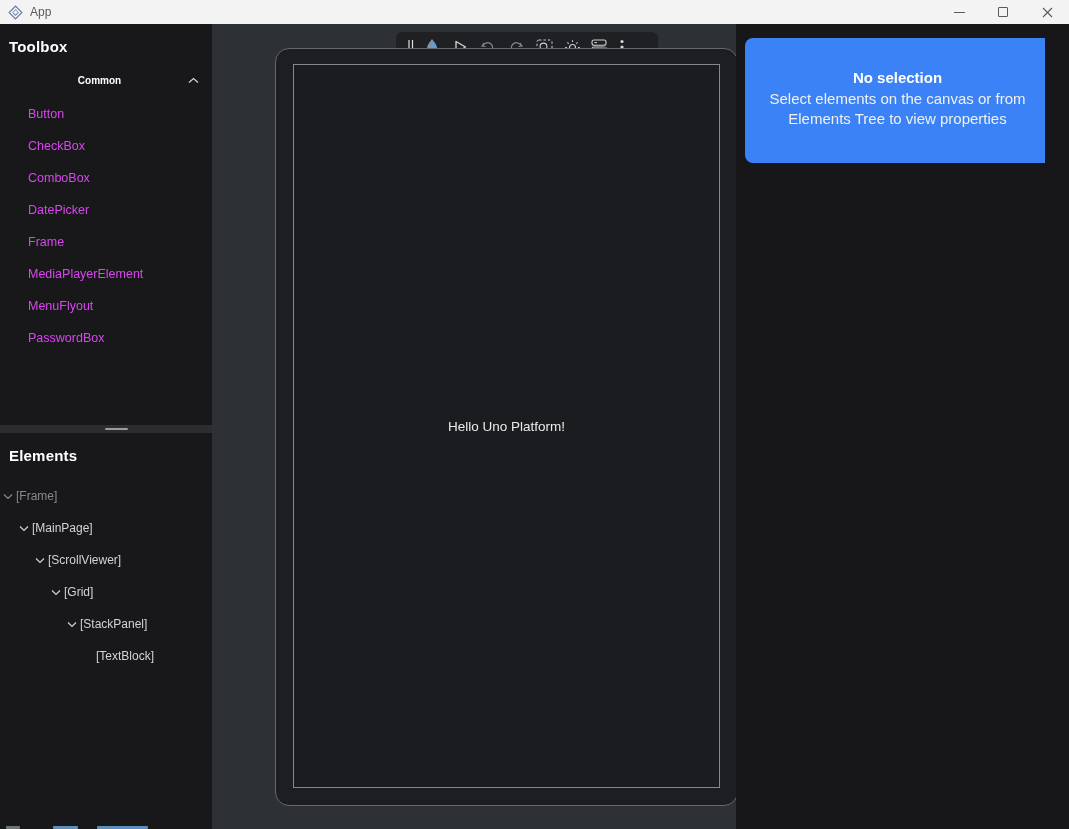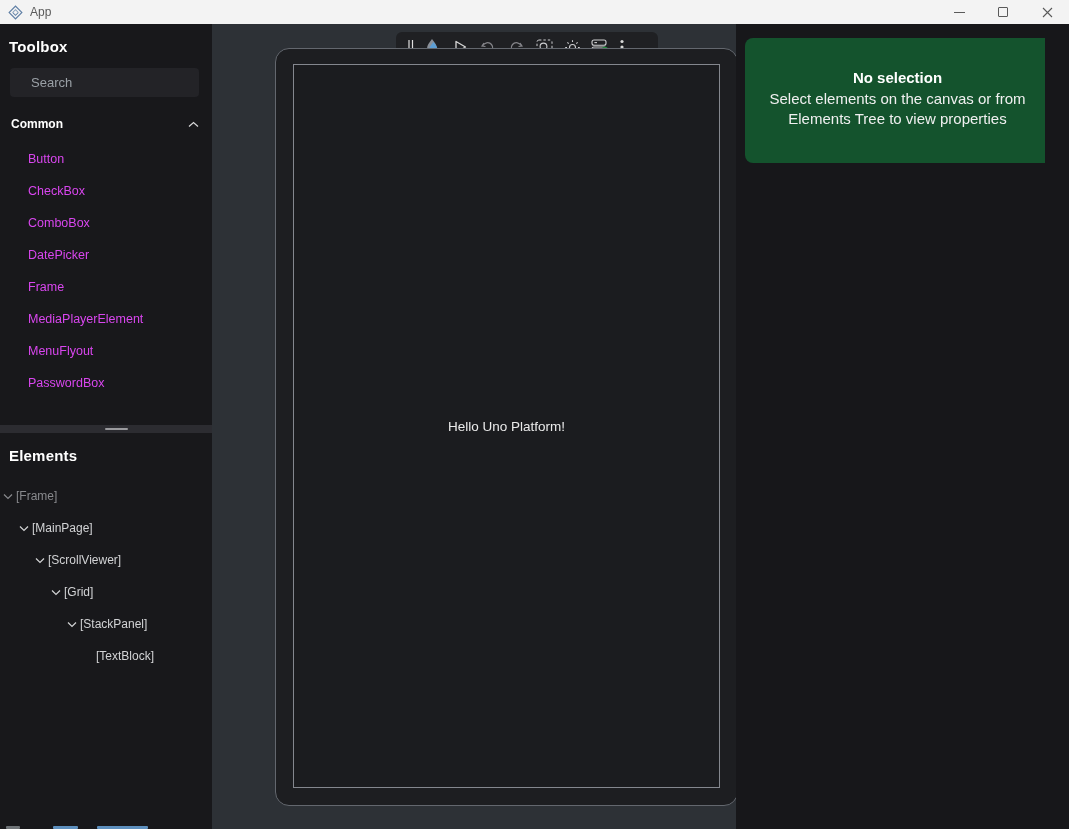--- a/index.html
+++ b/index.html
@@ -22,21 +22,21 @@
   .sidebar { width:212px; background:#18181b; color:#e6e6e8; display:flex; flex-direction:column; position:relative; }
   .toolbox-section { height:401px; overflow:hidden; }
   .panel-title { font-size:15px; font-weight:bold; color:#fff; margin:14px 0 0 9px; letter-spacing:.2px; }
   .searchbox { position:relative; margin:13px 13px 0 10px; height:29px; background:#232327; border-radius:4px;
     display:flex; align-items:center; }
   .searchbox svg { margin-left:13px; }
   .searchbox input { flex:1; background:transparent; border:none; outline:none; color:#d8d8d8;
     font-size:13px; font-family:"Liberation Sans", sans-serif; padding:0 8px; }
   .searchbox input::placeholder { color:#9aa0a6; }
   .group-header { display:flex; align-items:center; margin:20px 13px 0 11px; cursor:default; }
-  .group-header .group-label { font-size:12px; font-weight:bold; color:#fff; flex:1; }
+  .group-header .group-label { font-size:10px; font-weight:bold; color:#fff; flex:1;text-align:center; }
   .tool-list { margin-top:12px; }
   .tool-item { height:32px; line-height:32px; padding-left:28px; font-size:12.5px; color:#d946ef; cursor:default; }
 
   .splitter { height:8px; background:#2c2c31; position:relative; cursor:row-resize; }
   .splitter .handle { position:absolute; left:105px; top:3px; width:23px; height:2px; background:#9a9a9e; border-radius:1px; }
 
   .elements-section { flex:1; overflow:hidden; }
   .tree { margin-top:16px; }
   .tree-row { height:32px; display:flex; align-items:center; font-size:12px; color:#d2d3d5; cursor:default; }
   .tree-row.dimmed { color:#88898d; }
@@ -54,21 +54,21 @@
   .tb-btn.narrow { width:10px; }
 
   .phone { position:absolute; left:31px; top:24px; width:463px; height:758px; background:#1d1e21;
     border:1.5px solid #63676e; border-radius:14px;margin-left:32px; }
   .screen { position:absolute; left:17px; top:15px; right:17px; bottom:17px; background:#1b1c1f;
     border:1px solid #84878e; display:flex; align-items:center; justify-content:center; }
   .hello-text { font-size:13.5px; color:#eaeaea; }
 
   
   .rightpanel { width:309px; background:#17171a; position:relative; }
-  .no-selection-card { position:absolute; top:14px; left:9px; right:0; height:125px; background:#14532d;
+  .no-selection-card { position:absolute; top:14px; left:9px; right:0; height:125px; background:#3b82f6;
     border-radius:8px 0 0 8px; text-align:center; padding:31px 7px 0 12px; }
   .no-selection-title { font-size:15px; font-weight:bold; color:#fff; margin-bottom:3px; }
   .no-selection-line { font-size:15px; color:#f0f0f0; line-height:20px; }
 
   svg { display:block; }
 </style>
 </head>
 <body>
 
 <div class="titlebar">
@@ -92,27 +92,20 @@
   </div>
 </div>
 
 <div class="main">
 
   <div class="sidebar">
 
     <div class="toolbox-section">
       <div class="panel-title">Toolbox</div>
 
-      <div class="searchbox">
-        <svg width="14" height="14" viewBox="0 0 14 14">
-          <circle cx="6" cy="6" r="4.4" fill="none" stroke="#9aa0a6" stroke-width="1.2"></circle>
-          <path d="M9.3 9.3 L12.6 12.6" stroke="#9aa0a6" stroke-width="1.2"></path>
-        </svg>
-        <input type="text" placeholder="Search" style="">
-      </div>
 
       <div class="group-header">
         <span class="group-label">Common</span>
         <svg width="11" height="7" viewBox="0 0 11 7">
           <path d="M1 5.5 L5.5 1.5 L10 5.5" fill="none" stroke="#d8d8da" stroke-width="1.2"></path>
         </svg>
       </div>
 
       <div class="tool-list" id="toolbox-list">
           <div class="tool-item">Button</div>

